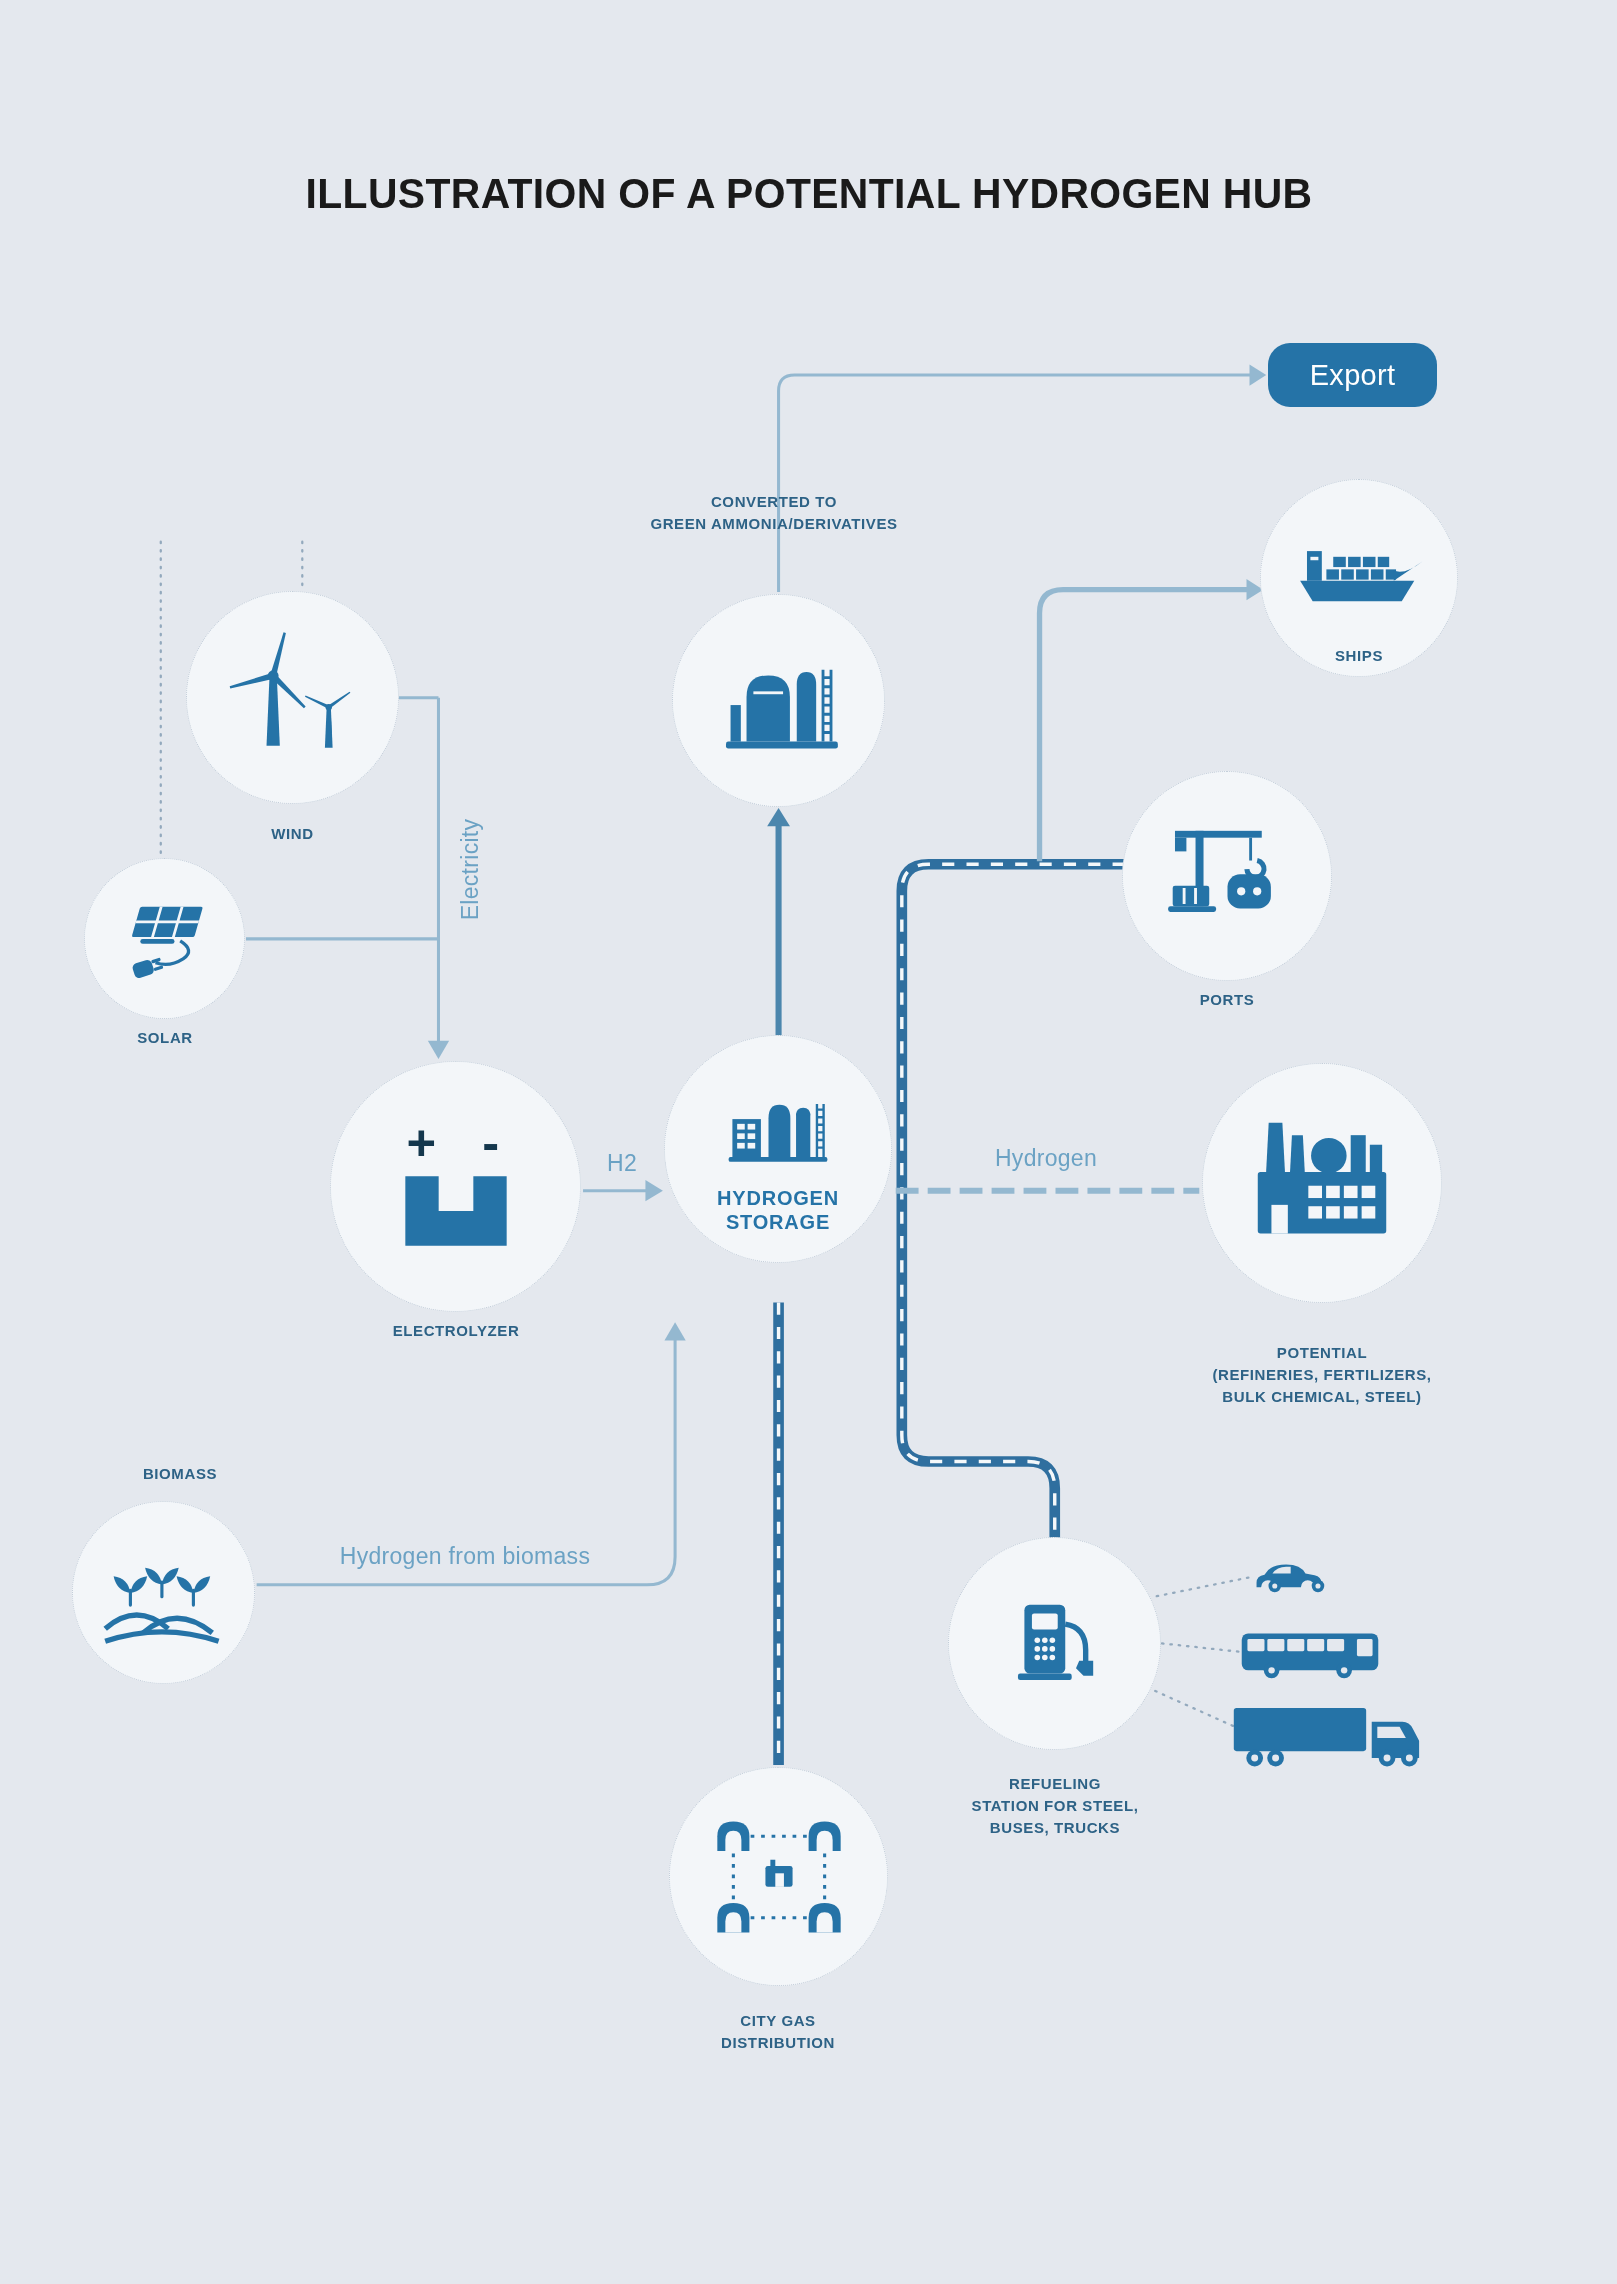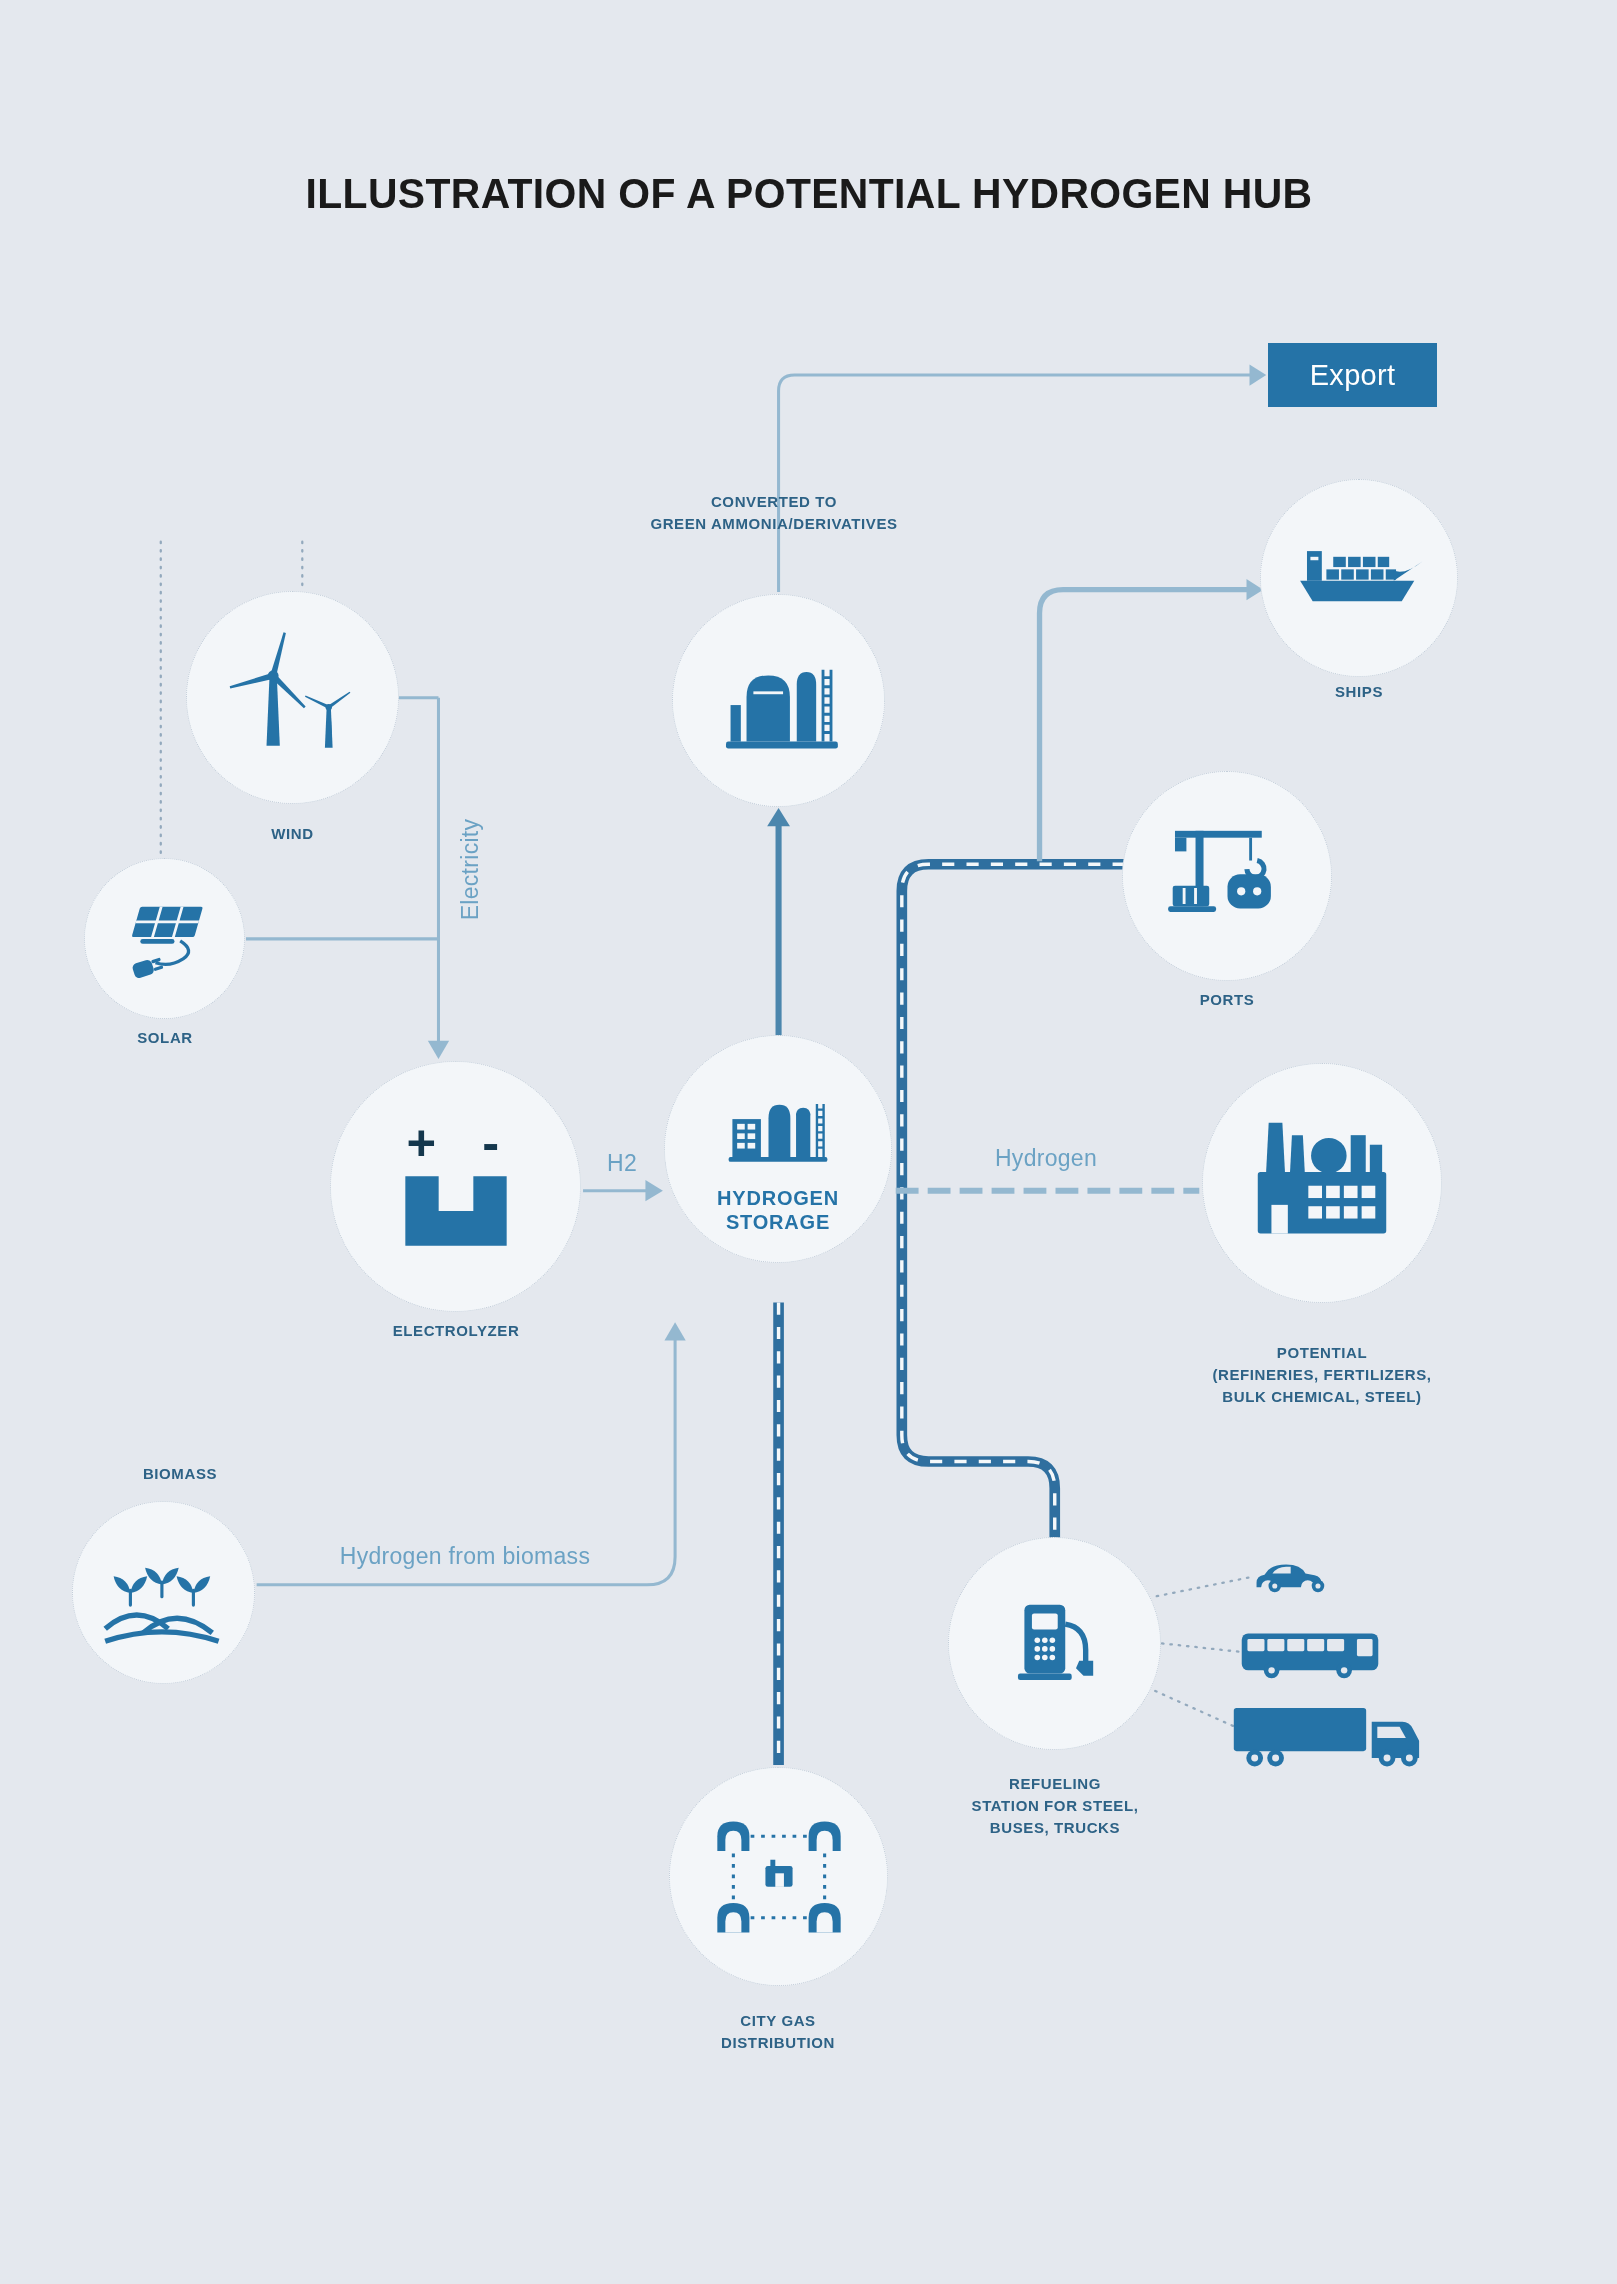--- a/index.html
+++ b/index.html
@@ -49,21 +49,21 @@
     color:var(--flow-label);font-weight:500;font-size:23px;letter-spacing:0.3px;
   }
   .flabel.rot{transform:rotate(-90deg);}
   .inner-label{
     margin-top:7.6px;text-align:center;color:var(--primary);
     font-weight:700;font-size:20px;letter-spacing:0.8px;line-height:1.2;
   }
   .tag{
     position:absolute;z-index:3;background:var(--primary);color:var(--box-text);
     display:flex;align-items:center;justify-content:center;
-    font-size:29px;font-weight:500;letter-spacing:0.3px;
+    font-size:29px;font-weight:500;letter-spacing:0.3px;border-radius:22px;
   }
   .title{
     position:absolute;top:169px;left:0;width:100%;z-index:2;
     text-align:center;font-size:43px;font-weight:800;color:var(--title);
     letter-spacing:0.4px;transform:scaleX(.95);
   }
   .vehicle{position:absolute;z-index:2;}
   
   .ic .f{fill:var(--primary);}
   .ic .bgf{fill:var(--circle-fill);}
@@ -222,21 +222,21 @@
         <rect x="83" y="52" width="9" height="9"></rect>
         <rect x="37" y="41" width="11" height="9"></rect>
           <rect x="50" y="41" width="11" height="9"></rect>
         <rect x="63" y="41" width="11" height="9"></rect>
           <rect x="76" y="41" width="10" height="9"></rect>
       </g>
       <path class="f" d="M90 62 L115 45 Q100 57 90 53 Z"></path>
       <polygon class="f" points="8,62 108,62 97,80 19,80"></polygon>
     </svg>
   </div>
-  <div class="nlabel" style="left:1260px;top:683px;width:198px">SHIPS</div>
+  <div class="nlabel" style="left:1260px;top:647px;width:198px">SHIPS</div>
 
   <div class="circle" style="left:1122px;top:771px;width:210px;height:210px">
     <svg class="ic" width="137" height="137" viewBox="0 0 120 120">
       <rect class="f" x="14" y="20" width="76" height="6"></rect>
       <rect class="f" x="32" y="20" width="7" height="66"></rect>
       <rect class="f" x="14" y="26" width="10" height="12"></rect>
       <rect class="f" x="79" y="26" width="2.5" height="20"></rect>
       <path class="s" stroke-width="4.5" d="M86 46 a7.5 7.5 0 1 1 -9 7.5"></path>
       <rect class="f" x="12" y="68" width="32" height="18" rx="2"></rect>
       <g class="sbg" stroke-width="2.5">

